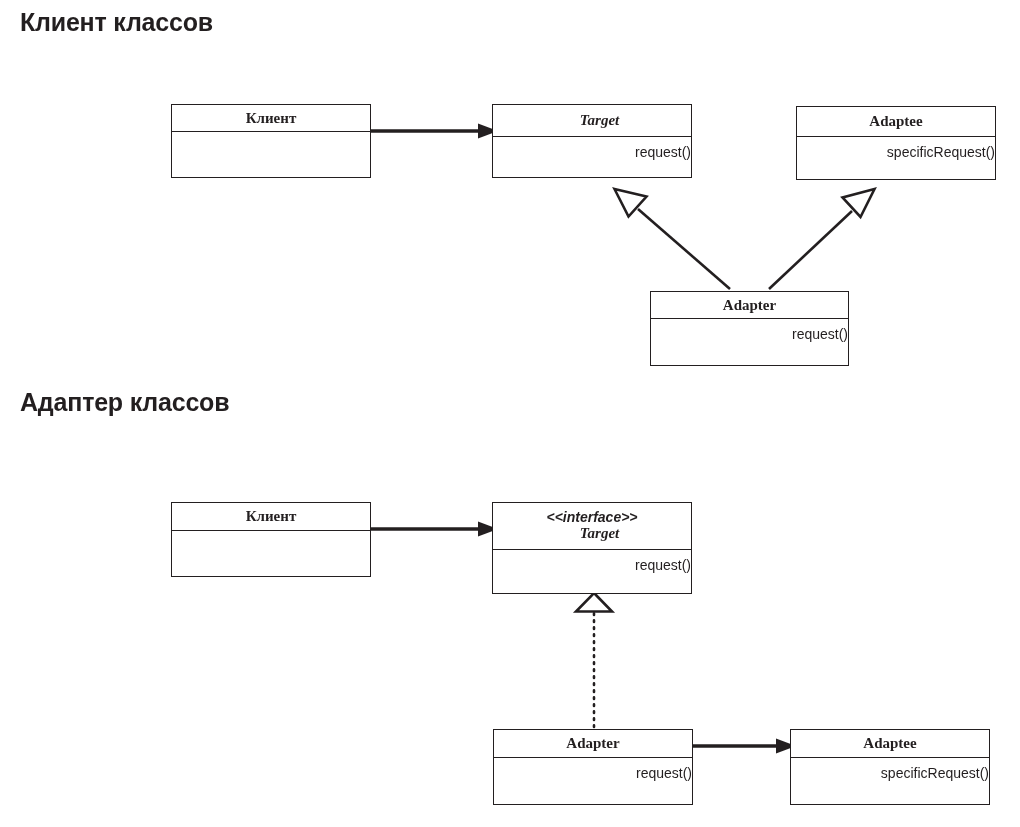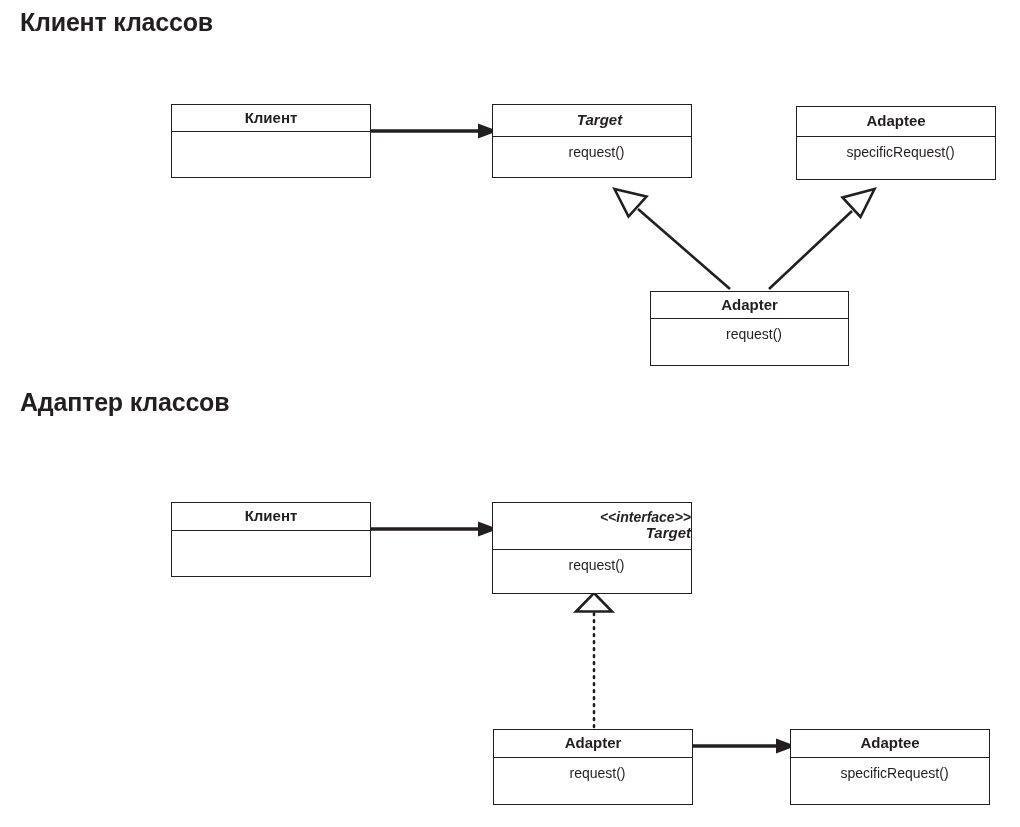--- a/index.html
+++ b/index.html
@@ -46,24 +46,24 @@
     display: flex;
     flex-direction: column;
     align-items: center;
     justify-content: center;
     text-align: center;
     line-height: 1.12;
   }
   .uml-body {
     box-sizing: border-box;
     padding: 7px 0 0 9px;
-    text-align: center;
+    text-align: right;
   }
   .cls-name {
-    font-family: Liberation Sans, sans-serif;
+    font-family: Liberation Serif, serif;
     font-weight: bold;
     font-size: 15px;
     color: #231f20;
   }
   .cls-name.abstract { font-style: italic; margin-left: 15px; }
   .stereotype {
     font-family: "Liberation Sans", sans-serif;
     font-weight: bold;
     font-style: italic;
     font-size: 14px;
@@ -152,21 +152,21 @@
 </div>
 
 <div class="uml-box" style="left: 171px; top: 502px; width: 200px; height: 75px;">
   <div class="uml-head" style="height: 28px;">
     <div class="cls-name">Клиент</div>
   </div>
   <div class="uml-body empty-compartment" style="height: 47px;"></div>
 </div>
 
 <div class="uml-box" style="left: 492px; top: 502px; width: 200px; height: 92px;">
-  <div class="uml-head" style="height: 47px; align-items: flex-end;">
+  <div class="uml-head" style="height: 47px;">
     <div class="stereotype">&lt;&lt;interface&gt;&gt;</div>
     <div class="cls-name abstract">Target</div>
   </div>
   <div class="uml-body" style="height: 45px;">
     <div class="member">request()</div>
   </div>
 </div>
 
 <div class="uml-box" style="left: 493px; top: 729px; width: 200px; height: 76px;">
   <div class="uml-head" style="height: 28px;">

